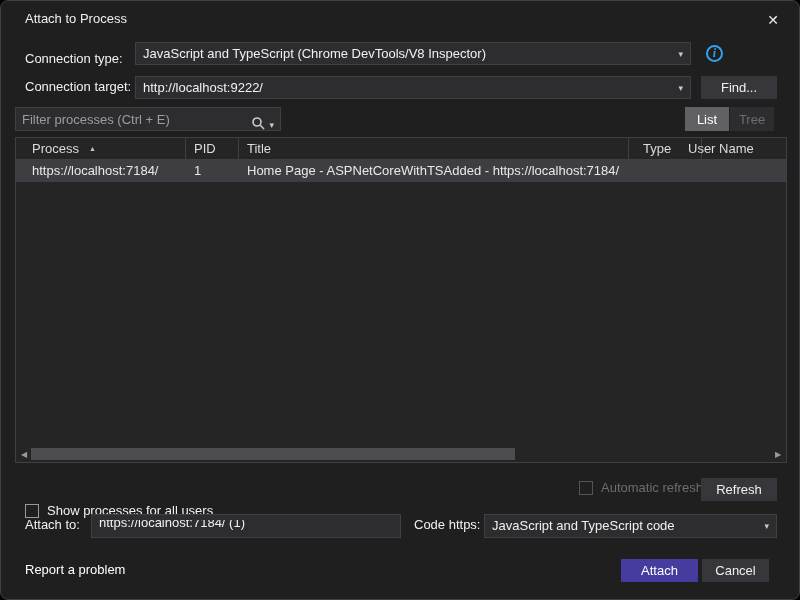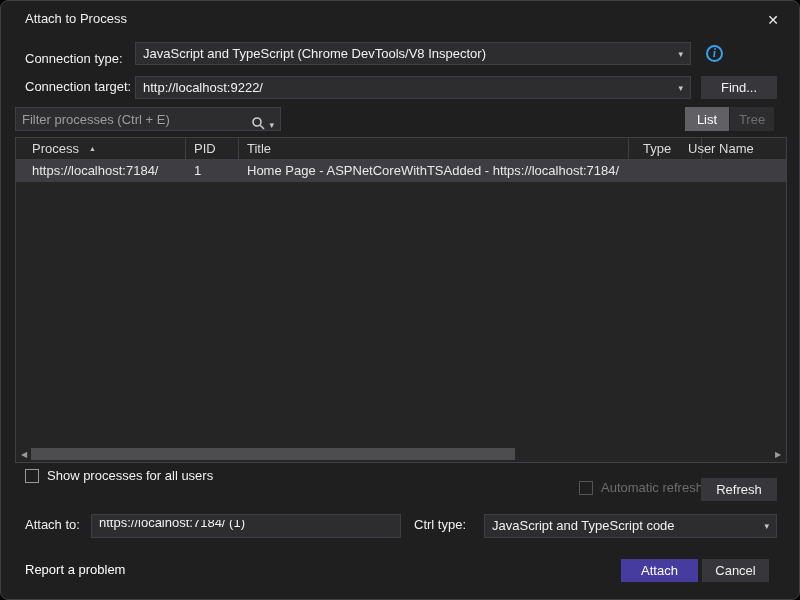--- a/index.html
+++ b/index.html
@@ -134,37 +134,37 @@
 
     <div class="hscroll">
       <div class="scroll-arrow">◀</div>
       <div class="scroll-track">
         <div class="scroll-thumb" style="width:484px;"></div>
       </div>
       <div class="scroll-arrow">▶</div>
     </div>
   </div>
 
-  <div class="abs chk-row" style="left:24px; top:467px;">
+  <div class="abs chk-row" style="left:24px; top:502px;">
     <span class="checkbox"></span>
     <span>Show processes for all users</span>
   </div>
   <div class="abs chk-row" style="left:578px; top:479px;">
     <span class="checkbox disabled"></span>
     <span class="dim">Automatic refresh</span>
   </div>
   <div class="abs btn" style="left:700px; top:477px; width:76px; height:23px;">
     <span>Refresh</span>
   </div>
 
   <div class="abs label" style="left:24px; top:513px;">Attach to:</div>
   <div class="abs" style="left:90px; top:513px; width:310px; height:24px; background:#2d2d30; border:1px solid #3f3f46;">
     <input class="textbox" style="background: transparent; border: none;" value="https://localhost:7184/ (1)">
   </div>
-  <div class="abs label" style="left:413px; top:513px;">Ctrl type:</div>
+  <div class="abs label" style="left:413px; top:513px;">Code https:</div>
   <div class="abs combo" style="left:483px; top:513px; width:293px; height:24px; line-height:22px;">
     <span>JavaScript and TypeScript code</span>
     <span class="caret">▾</span>
   </div>
 
   <a class="abs link" href="#" style="left:24px; top:561px;">Report a problem</a>
   <div class="abs btn btn-accent" style="left:620px; top:558px; width:77px; height:23px; background:#463CA0;">
     <span>Attach</span>
   </div>
   <div class="abs btn" style="left:701px; top:558px; width:67px; height:23px;">

